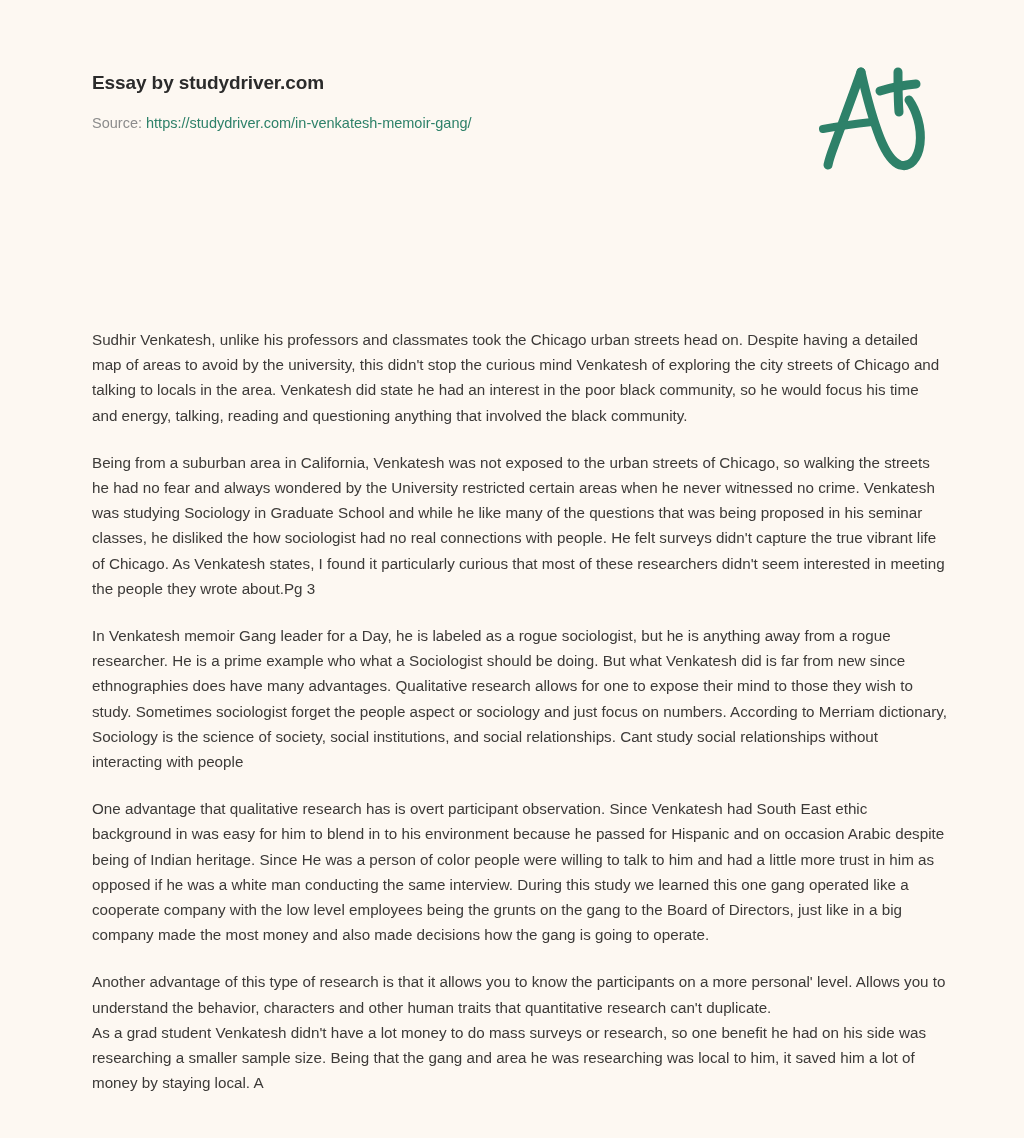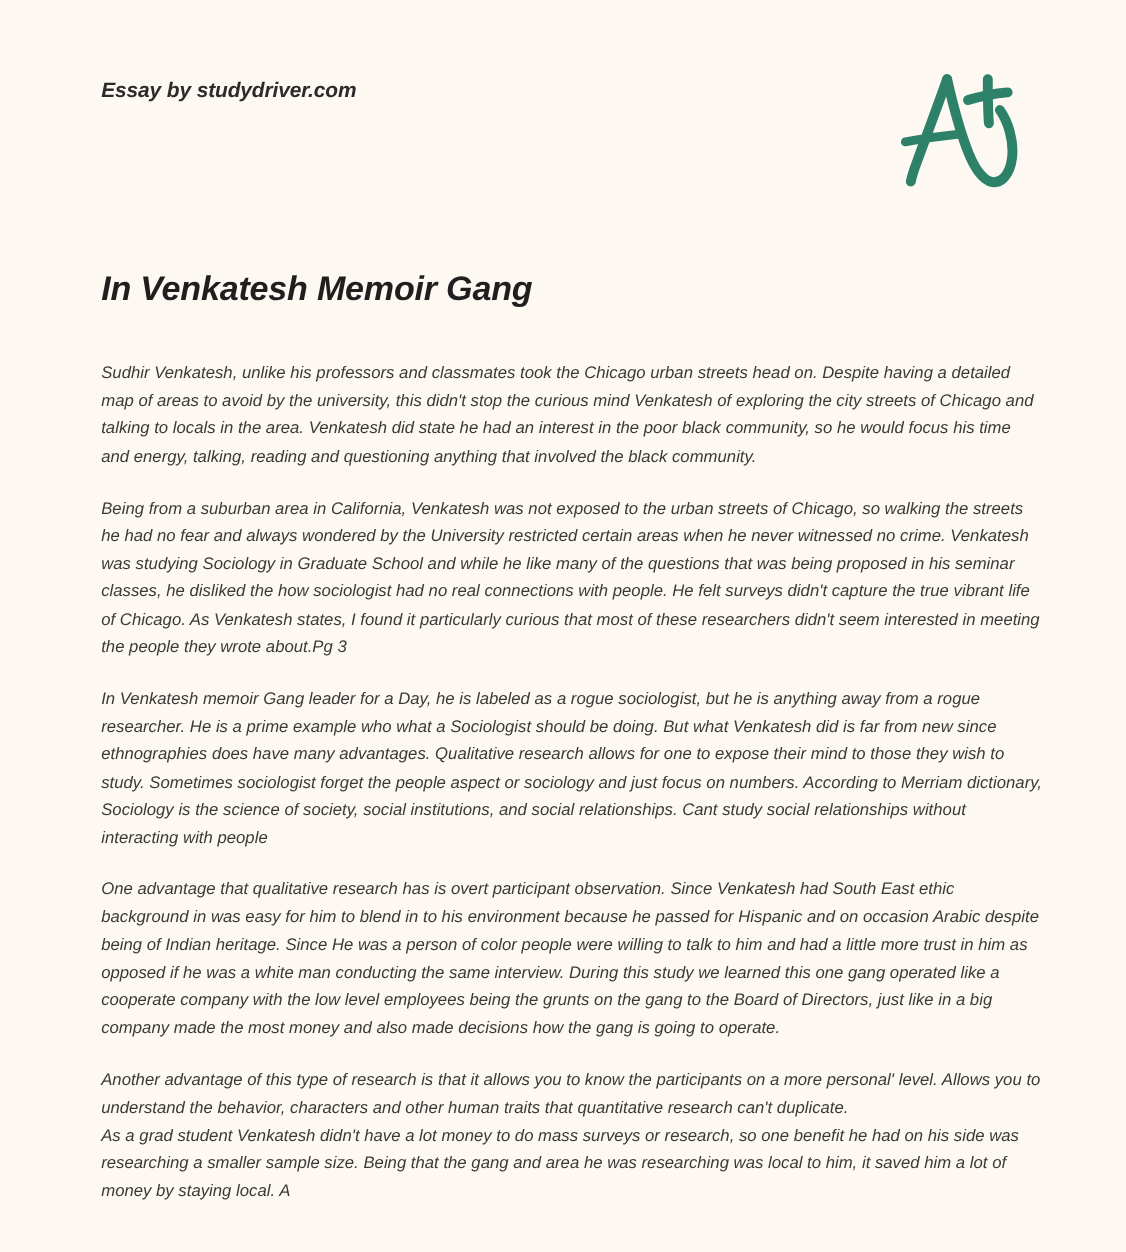--- a/index.html
+++ b/index.html
@@ -14,21 +14,20 @@
     font-family: "Liberation Sans", sans-serif;
     color: #3a3a3a;
     overflow: hidden;
   }
 
   .page {
     position: relative;
     width: 1024px;
     height: 818px;
     box-sizing: border-box;
-    font-style: italic;
   }
 
   
   .header {
     position: absolute;
     left: 0;
     top: 0;
     width: 1024px;
     height: 200px;
   }
@@ -115,20 +114,24 @@
 </head>
 <body>
 
 <div class="page">
 
   <div class="header">
 
     <div class="brand-block">
       <div class="essay-by">Essay by studydriver.com</div>
 
+      <div class="source-line">
+        <span class="source-label">Source:</span>
+        <span class="source-url">https://studydriver.com/in-venkatesh-memoir-gang/</span>
+      </div>
     </div>
 
     <div class="logo">
       <svg viewBox="0 0 130 122" xmlns="http://www.w3.org/2000/svg" aria-hidden="true">
         <g fill="none" stroke="#2e8169" stroke-linecap="round" stroke-linejoin="round">
 
           <path d="M55 14 C48 34, 36 66, 28 88 C25 96, 23 102, 22 107" stroke-width="9"></path>
 
           <path d="M55 14 C60 36, 67 62, 74 80 C80 95, 86 104, 94 107
                    C104 110, 112 101, 114 86 C116 69, 110 52, 103 42" stroke-width="9"></path>
@@ -137,21 +140,20 @@
 
           <path d="M74 33 C84 30, 98 27, 110 26" stroke-width="9"></path>
 
           <path d="M92 14 C92 26, 92 42, 93 54" stroke-width="9"></path>
         </g>
       </svg>
     </div>
 
   </div>
 
-  <h1 class="doc-title">In Venkatesh Memoir Gang</h1>
 
   <div class="article">
     <p>Sudhir Venkatesh, unlike his professors and classmates took the Chicago urban streets head on. Despite having a detailed map of areas to avoid by the university, this didn't stop the curious mind Venkatesh of exploring the city streets of Chicago and talking to locals in the area. Venkatesh did state he had an interest in the poor black community, so he would focus his time and energy, talking, reading and questioning anything that involved the black community.</p>
     <p>Being from a suburban area in California, Venkatesh was not exposed to the urban streets of Chicago, so walking the streets he had no fear and always wondered by the University restricted certain areas when he never witnessed no crime. Venkatesh was studying Sociology in Graduate School and while he like many of the questions that was being proposed in his seminar classes, he disliked the how sociologist had no real connections with people. He felt surveys didn't capture the true vibrant life of Chicago. As Venkatesh states, I found it particularly curious that most of these researchers didn't seem interested in meeting the people they wrote about.Pg 3</p>
     <p>In Venkatesh memoir Gang leader for a Day, he is labeled as a rogue sociologist, but he is anything away from a rogue researcher. He is a prime example who what a Sociologist should be doing. But what Venkatesh did is far from new since ethnographies does have many advantages. Qualitative research allows for one to expose their mind to those they wish to study. Sometimes sociologist forget the people aspect or sociology and just focus on numbers. According to Merriam dictionary, Sociology is the science of society, social institutions, and social relationships. Cant study social relationships without interacting with people</p>
     <p>One advantage that qualitative research has is overt participant observation. Since Venkatesh had South East ethic background in was easy for him to blend in to his environment because he passed for Hispanic and on occasion Arabic despite being of Indian heritage. Since He was a person of color people were willing to talk to him and had a little more trust in him as opposed if he was a white man conducting the same interview. During this study we learned this one gang operated like a cooperate company with the low level employees being the grunts on the gang to the Board of Directors, just like in a big company made the most money and also made decisions how the gang is going to operate.</p>
     <p style="white-space: pre-line;">Another advantage of this type of research is that it allows you to know the participants on a more personal' level. Allows you to understand the behavior, characters and other human traits that quantitative research can't duplicate.
 As a grad student Venkatesh didn't have a lot money to do mass surveys or research, so one benefit he had on his side was researching a smaller sample size. Being that the gang and area he was researching was local to him, it saved him a lot of money by staying local. A</p>
   </div>
 

